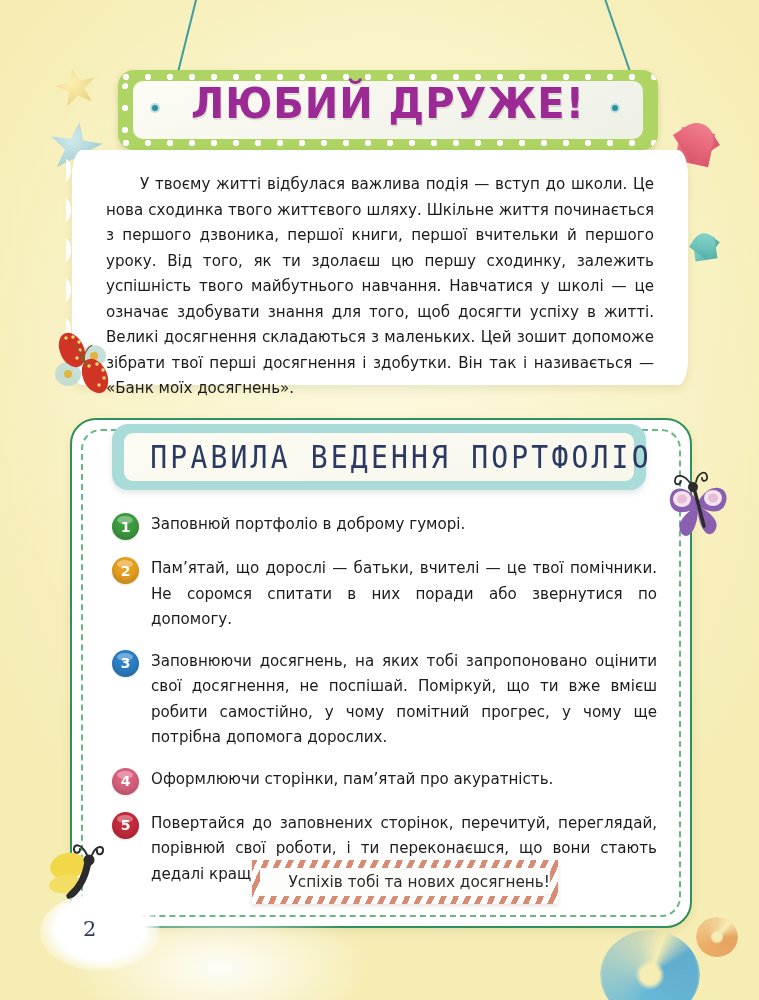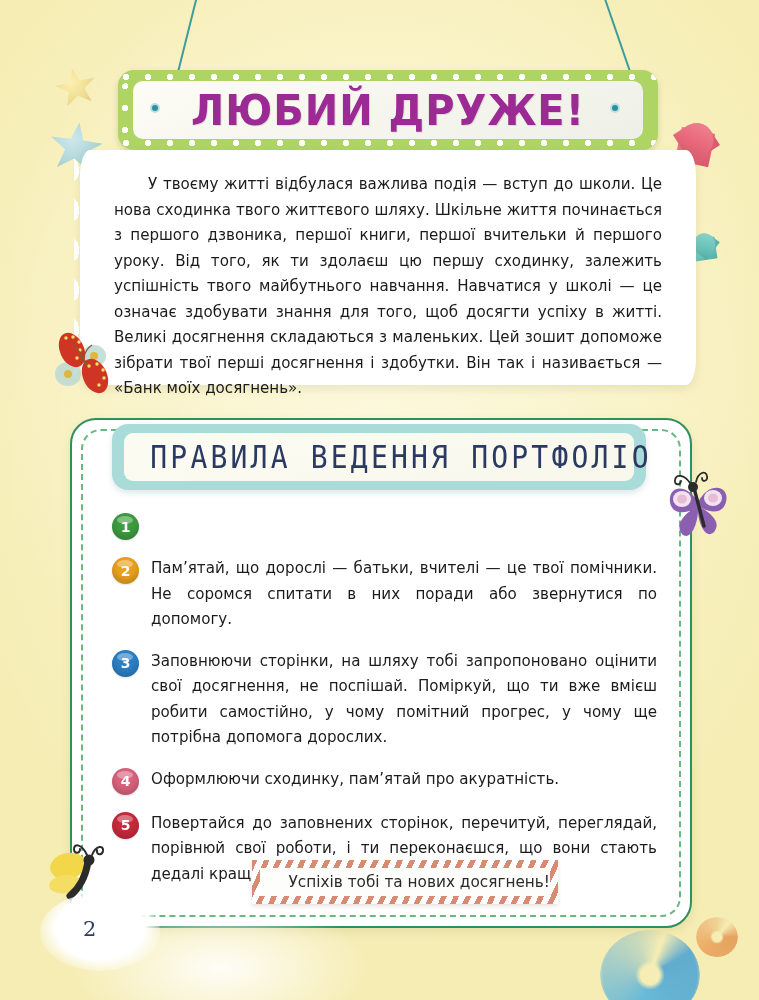--- a/index.html
+++ b/index.html
@@ -68,21 +68,21 @@
     background-size: 100% 22px, 100% 22px;
     background-repeat: repeat-y, repeat-y;
     background-position: left top, right top;
   }
   .title-inner {
     position: absolute;
     left: 15px; top: 11px;
     width: 510px; height: 58px;
     background: linear-gradient(160deg, #fdfdf6 0%, #f6f6ee 45%, #eef0e6 100%);
     border-radius: 10px;
-    display: flex; align-items: center; justify-content: center;
+    display: flex; justify-content: center;
     z-index: 3;
   }
   .title-text {
     font-family: "DejaVu Sans", sans-serif;
     font-weight: bold;
     font-size: 40px;
     letter-spacing: 1px;
     color: #9c2a95;
     text-shadow: 1px 1px 0 rgba(0,0,0,0.10);
     transform: scaleY(1.06);
@@ -100,21 +100,20 @@
   .pin-right { left: 492px; top: 33px; }
 
   
   .intro-panel {
     position: absolute;
     left: 72px; top: 150px;
     width: 616px; height: 235px;
     background: #ffffff;
     border-radius: 10px / 26px;
     box-shadow: 0 4px 10px rgba(150,145,90,0.18);
-    margin-left: 8px;
   }
   .intro-panel::before {
     content: "";
     position: absolute; left: -6px; top: 6px;
     width: 14px; height: 222px;
     background:
       radial-gradient(ellipse 8px 18px at 0 14px, #fff 60%, transparent 61%),
       radial-gradient(ellipse 8px 18px at 0 54px, #fff 60%, transparent 61%),
       radial-gradient(ellipse 8px 18px at 0 94px, #fff 60%, transparent 61%),
       radial-gradient(ellipse 8px 18px at 0 134px, #fff 60%, transparent 61%),
@@ -418,35 +417,36 @@
     <circle cx="29" cy="19" r="5" fill="#2b2b2b"></circle>
     <path d="M26 15 C20 6 12 6 11 12 C10 17 16 18 17 13" stroke="#2b2b2b" stroke-width="1.8" fill="none" stroke-linecap="round"></path>
     <path d="M32 14 C34 4 42 2 43 8 C44 13 38 15 38 10" stroke="#2b2b2b" stroke-width="1.8" fill="none" stroke-linecap="round"></path>
   </g>
 </svg>
 
 <div class="rules-list">
 
   <div class="rule-item">
     <span class="rule-badge" style="background:#3d9b40;">1</span>
+    <span class="rule-text">Заповнюй портфоліо в доброму гуморі.</span>
   </div>
 
   <div class="rule-item">
     <span class="rule-badge" style="background:#e8a020;">2</span>
     <span class="rule-text">Пам’ятай, що дорослі — батьки, вчителі — це твої помічники. Не соромся спитати в них поради або звернутися по допомогу.</span>
   </div>
 
   <div class="rule-item">
     <span class="rule-badge" style="background:#2b7fc4;">3</span>
-    <span class="rule-text">Заповнюючи сторінки, на шляху тобі запропоновано оцінити свої досягнення, не поспішай. Поміркуй, що ти вже вмієш робити самостійно, у чому помітний прогрес, у чому ще потрібна допомога дорослих.</span>
+    <span class="rule-text">Заповнюючи досягнень, на яких тобі запропоновано оцінити свої досягнення, не поспішай. Поміркуй, що ти вже вмієш робити самостійно, у чому помітний прогрес, у чому ще потрібна допомога дорослих.</span>
   </div>
 
   <div class="rule-item">
     <span class="rule-badge" style="background:#d9627d;">4</span>
-    <span class="rule-text">Оформлюючи сходинку, пам’ятай про акуратність.</span>
+    <span class="rule-text">Оформлюючи сторінки, пам’ятай про акуратність.</span>
   </div>
 
   <div class="rule-item">
     <span class="rule-badge" style="background:#c62a3c;">5</span>
     <span class="rule-text">Повертайся до заповнених сторінок, перечитуй, переглядай, порівнюй свої роботи, і ти переконаєшся, що вони стають дедалі кращими.</span>
   </div>
 
 </div>
 
 <div class="wish-banner">

